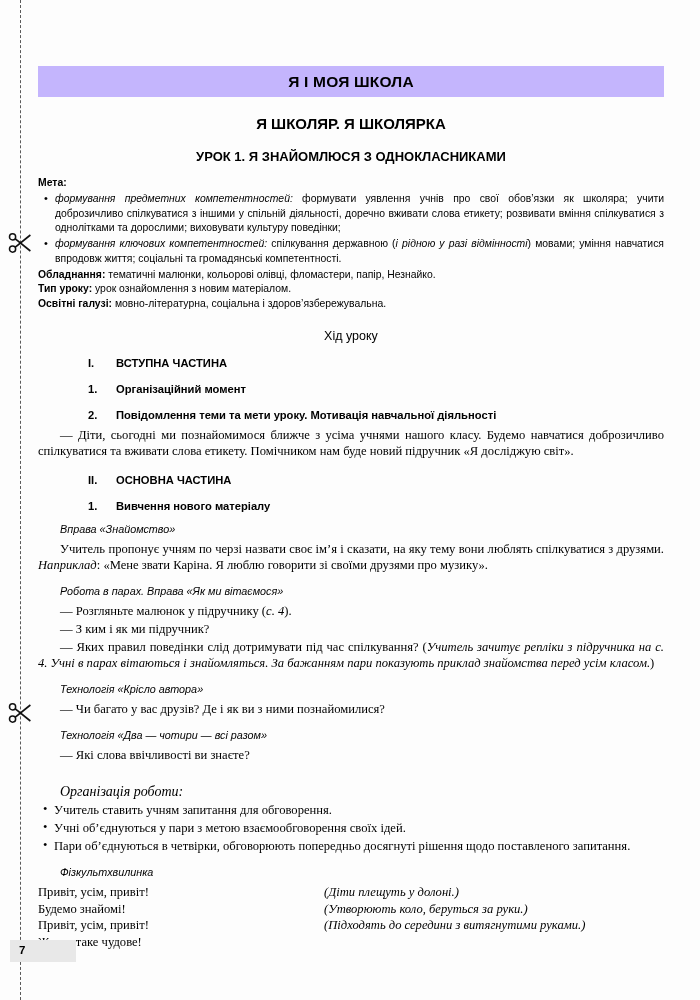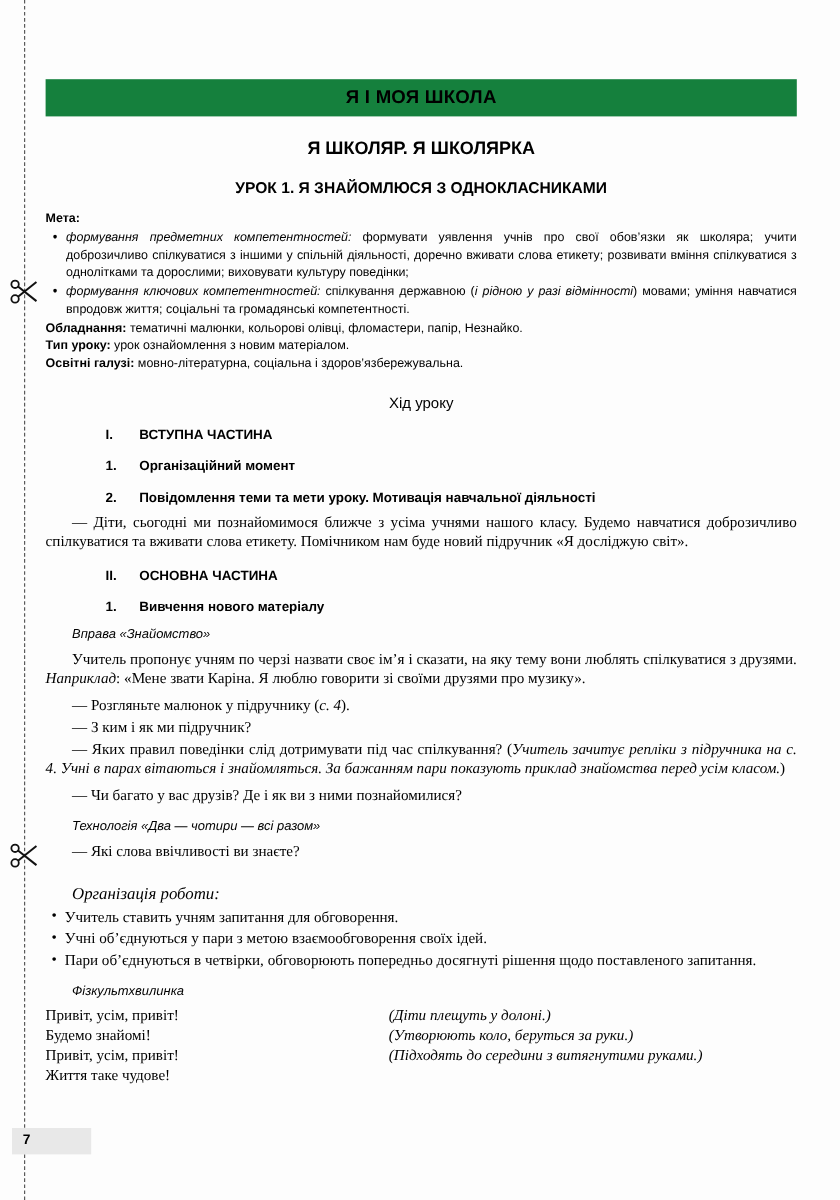--- a/index.html
+++ b/index.html
@@ -40,21 +40,21 @@
   .page {
     position: absolute;
     left: 38px;
     top: 0;
     width: 626px;
     height: 1000px;
   }
 
   
   .band {
-    background: #15803d;
+    background: #c4b5fd;
     text-align: center;
     font-family: "Liberation Sans", sans-serif;
     font-weight: bold;
     font-size: 15.5px;
     letter-spacing: .2px;
     padding: 7px 0 6px;
     margin-top: 66px;
   }
   .title2 {
     text-align: center;
@@ -294,24 +294,26 @@
   </div>
 
   <div class="num">
     <span class="mk">1.</span>
     <span>Вивчення нового матеріалу</span>
   </div>
 
   <div class="sub">Вправа «Знайомство»</div>
   <div class="p"><span>Учитель пропонує учням по черзі назвати своє ім’я і сказати, на яку тему вони люблять спілкуватися з друзями. </span><em>Наприклад</em><span>: «Мене звати Карiна. Я люблю говорити зі своїми друзями про музику».</span></div>
 
+  <div class="sub">Робота в парах. Вправа «Як ми вітаємося»</div>
   <div class="dash dash-first"><span>— Розгляньте малюнок у підручнику (</span><em>с. 4</em><span>).</span></div>
   <div class="dash">— З ким і як ми підручник?</div>
   <div class="dash"><span>— Яких правил поведінки слід дотримувати під час спілкування? (</span><em>Учитель зачитує репліки з підручника на с. 4. Учні в парах вітаються і знайомляться. За бажанням пари показують приклад знайомства перед усім класом.</em><span>)</span></div>
 
+  <div class="sub">Технологія «Крісло автора»</div>
   <div class="dash dash-first">— Чи багато у вас друзів? Де і як ви з ними познайомилися?</div>
 
   <div class="sub">Технологія «Два — чотири — всі разом»</div>
   <div class="dash dash-first">— Які слова ввічливості ви знаєте?</div>
 
   <div class="sub-serif">Організація роботи:</div>
   <ul class="blist">
     <li>Учитель ставить учням запитання для обговорення.</li>
     <li>Учні об’єднуються у пари з метою взаємообговорення своїх ідей.</li>
     <li>Пари об’єднуються в четвірки, обговорюють попередньо досягнуті рішення щодо поставленого запитання.</li>

